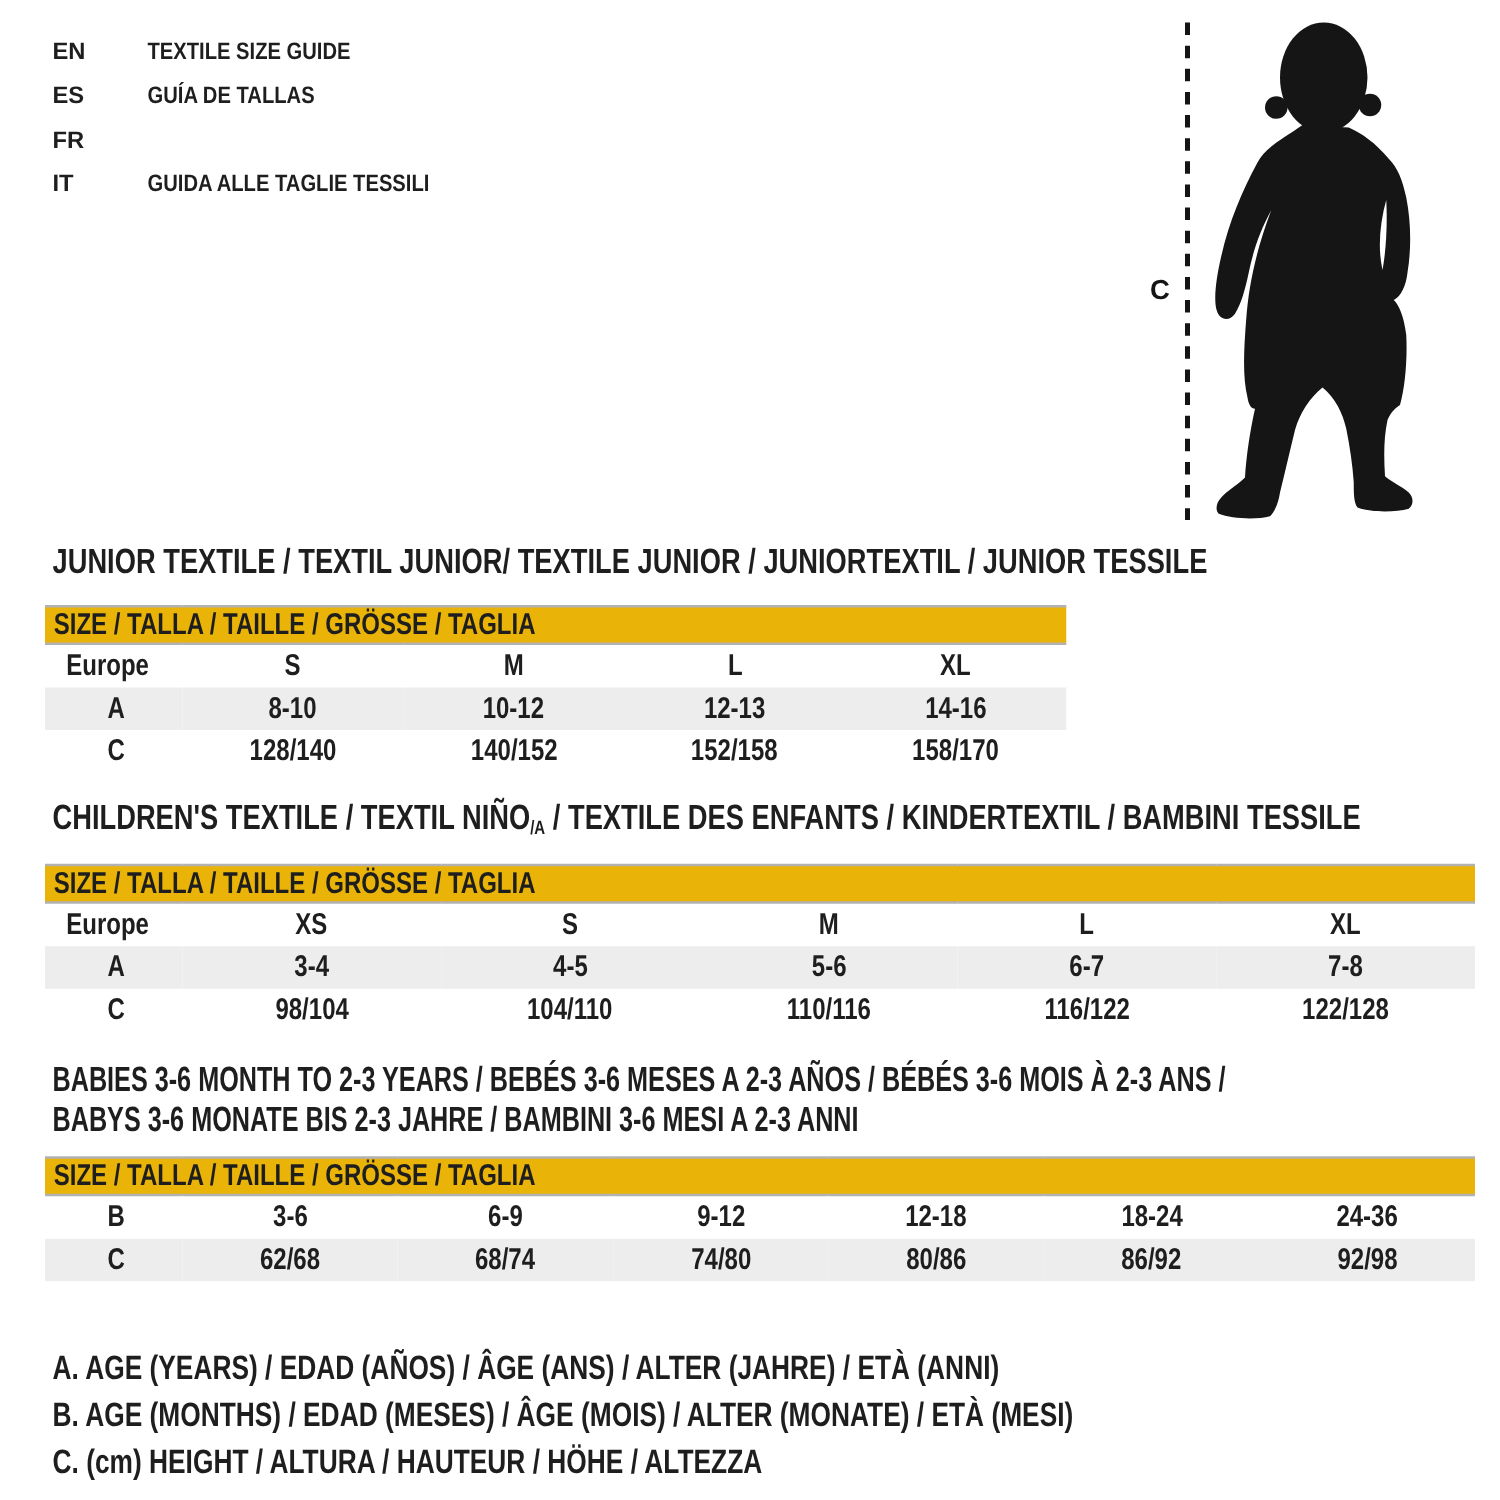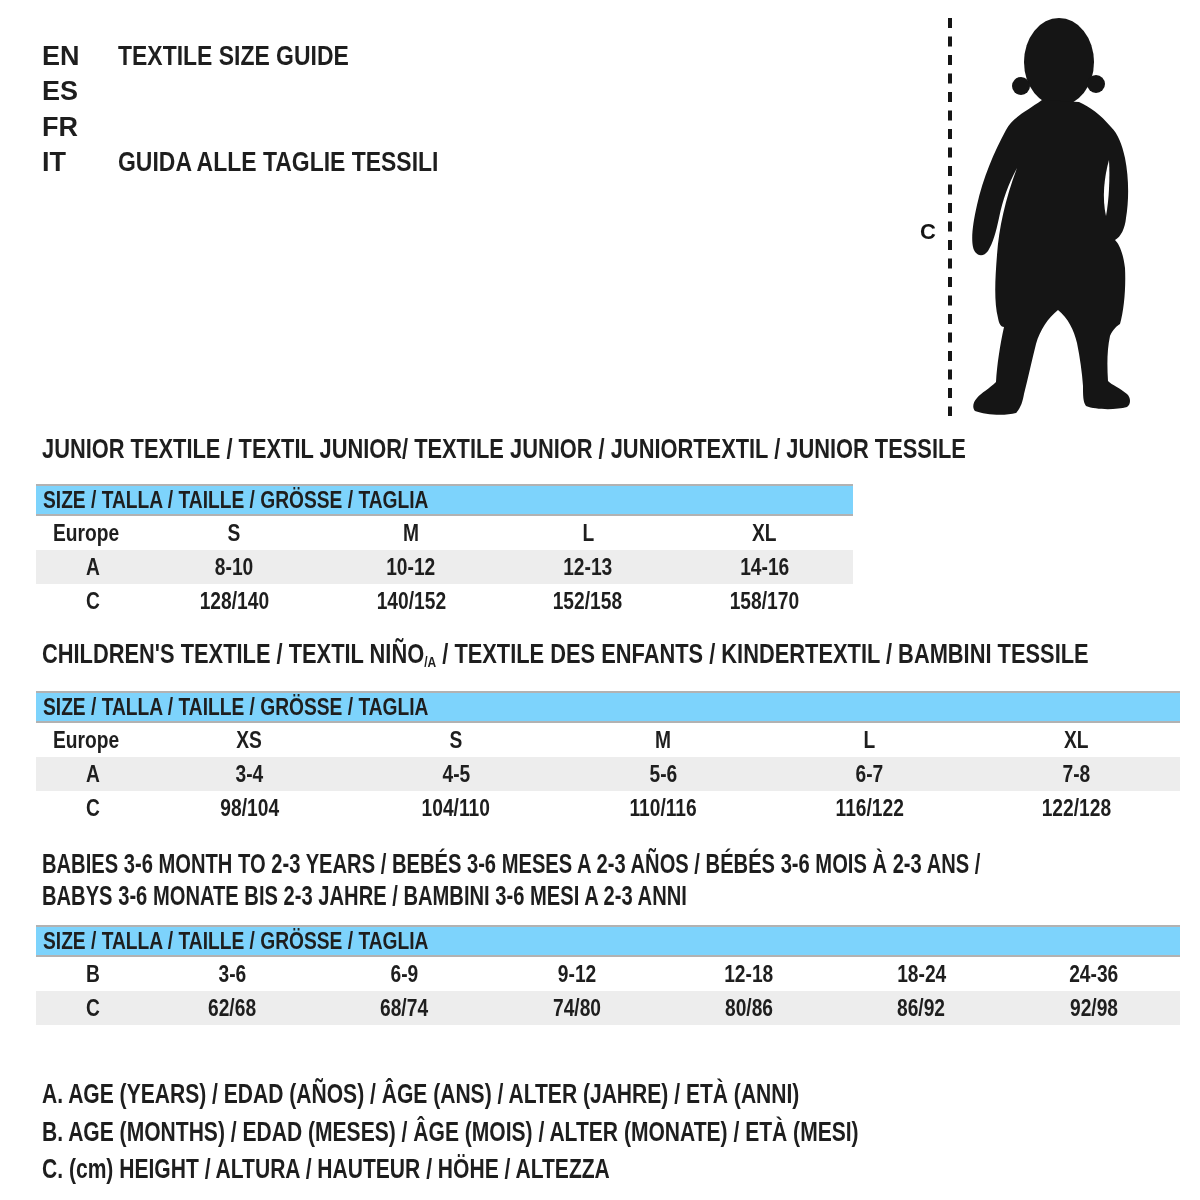--- a/index.html
+++ b/index.html
@@ -16,41 +16,41 @@
 
   
   .sx   { display:inline-block; white-space:nowrap; }
   .sx85 { transform:scaleX(0.85); transform-origin:0 50%; }
   .sx78 { transform:scaleX(0.78); transform-origin:0 50%; }
   .sx72 { transform:scaleX(0.72); transform-origin:0 50%; }
   .sxl  { transform:scaleX(0.80); transform-origin:0 50%; }
   .sxc  { transform:scaleX(0.80); transform-origin:50% 50%; }
 
   
-  .langs { left:42px; top:39px; font-size:27px; }
+  .langs { left:42px; top:24px; font-size:19px; }
   .lang-row { height:35.4px; line-height:35.4px; display:flex; }
   .lang-code { width:76px; flex:0 0 76px; }
 
   
   .sec-title { font-size:28px; line-height:29px; left:42px; }
   .t-junior   { top:434px; }
   .t-children { top:639px; }
   .t-babies1  { top:849px; }
   .t-babies2  { top:881px; }
   .subA { font-size:0.55em; vertical-align:-0.28em; }
 
   
   table.tbl { position:absolute; border-collapse:collapse; table-layout:fixed; left:36px; }
   .tbl-junior   { top:484px; width:817px;  }
   .tbl-children { top:691px; width:1144px; }
   .tbl-babies   { top:925px; width:1144px; }
   .tbl td { padding:0; font-size:24px; text-align:center; vertical-align:middle; height:34px; }
   .tbl td.lbl { text-align:center; padding-left:7px; }
   .tbl tr.band td {
-    background:#7dd3fc;
+    background:#eab308;
     border-top:2px solid #b2b2b2;
     border-bottom:2px solid #b2b2b2;
     height:25px; text-align:left; padding-left:7px; font-size:24px;
   }
   .tbl tr.alt td { background:#ededed; }
   col.c-lbl { width:110px; }
 
   
   .legend { left:42px; top:1076px; font-size:27px; }
   .legend-line { height:37.5px; line-height:37.5px; }
@@ -64,20 +64,21 @@
 
 <div>
 
   <div class="abs langs">
     <div class="lang-row">
       <span class="lang-code">EN</span>
       <span><span class="sx sx85">TEXTILE SIZE GUIDE</span></span>
     </div>
     <div class="lang-row">
       <span class="lang-code">ES</span>
+      <span><span class="sx sx85">GUÍA DE TALLAS</span></span>
     </div>
     <div class="lang-row">
       <span class="lang-code">FR</span>
     </div>
     <div class="lang-row">
       <span class="lang-code">IT</span>
       <span><span class="sx sx85">GUIDA ALLE TAGLIE TESSILI</span></span>
     </div>
   </div>
 

